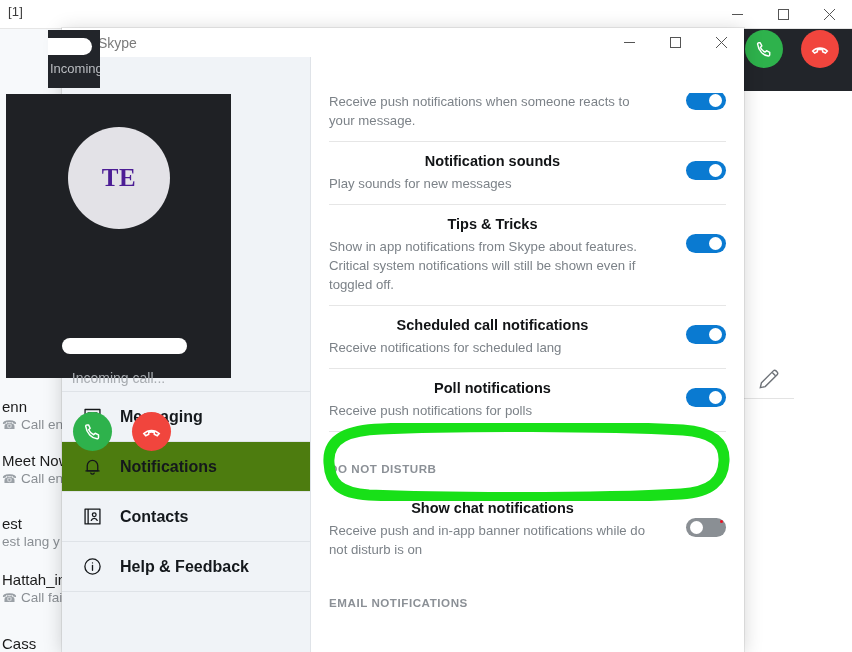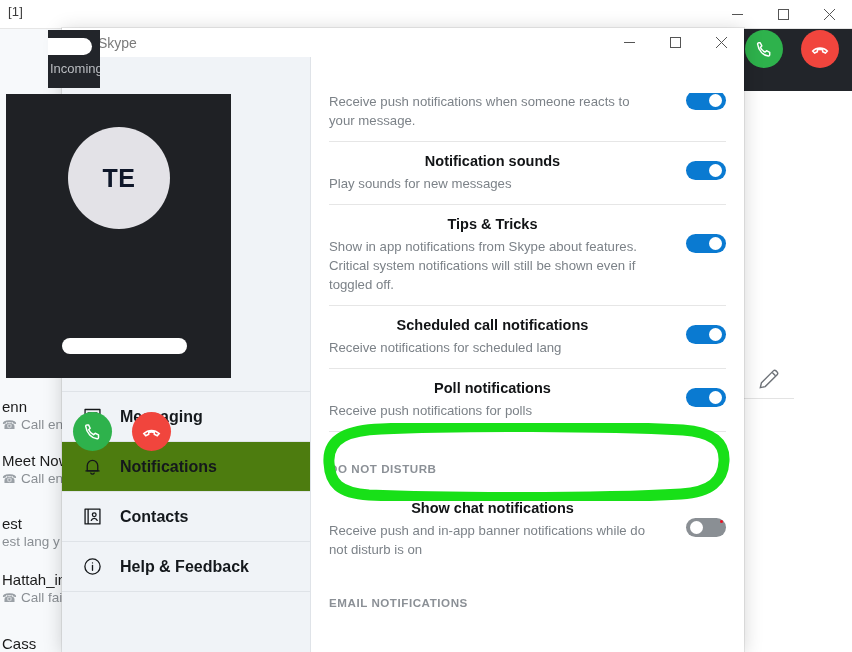--- a/index.html
+++ b/index.html
@@ -171,22 +171,23 @@
     position: absolute;
     left: 62px; top: 33px;
     width: 102px; height: 102px;
     border-radius: 50%;
     background: #e3e2e7;
     display: flex;
     align-items: center;
     justify-content: center;
     font-size: 25px;
     font-weight: 700;
-    color: #0f172a;
+    color: #4c1d95;
     letter-spacing: .5px;
+    font-family: Liberation Serif, serif;
   }
   .call-name-redact {
     position: absolute;
     left: 56px; top: 244px;
     width: 125px; height: 16px;
     background: #ffffff;
     border-radius: 9px;
   }
   .call-status {
     position: absolute;
@@ -593,20 +594,21 @@
   <div class="toast-small">
     <div class="toast-small-redact"></div>
     <div class="toast-small-label">Incoming c</div>
   </div>
 
   <div class="call-popup">
     <div class="call-avatar">
       <span>TE</span>
     </div>
     <div class="call-name-redact"></div>
+    <div class="call-status">Incoming call...</div>
     <div class="call-btn call-accept popup-accept">
       <svg viewBox="0 0 24 24" width="20" height="20" fill="none" stroke="currentColor" stroke-width="1.8" stroke-linecap="round" stroke-linejoin="round">
         <path d="M6.6 3.5l2 4-1.8 1.8a12 12 0 006 6l1.8-1.8 4 2v3.2c0 .9-.8 1.6-1.7 1.5C10.4 19.6 4.4 13.6 3.3 5.2 3.2 4.3 3.9 3.5 4.8 3.5h1.8z"></path>
       </svg>
     </div>
     <div class="call-btn call-decline popup-decline">
       <svg viewBox="0 0 24 24" width="21" height="21" fill="none" stroke="currentColor" stroke-width="1.8" stroke-linecap="round">
         <path d="M3.2 14.4c5-4.8 12.6-4.8 17.6 0l-2.3 2.4-3.3-1.6v-2.1a9.6 9.6 0 00-6.4 0v2.1l-3.3 1.6-2.3-2.4z"></path>
       </svg>
     </div>

